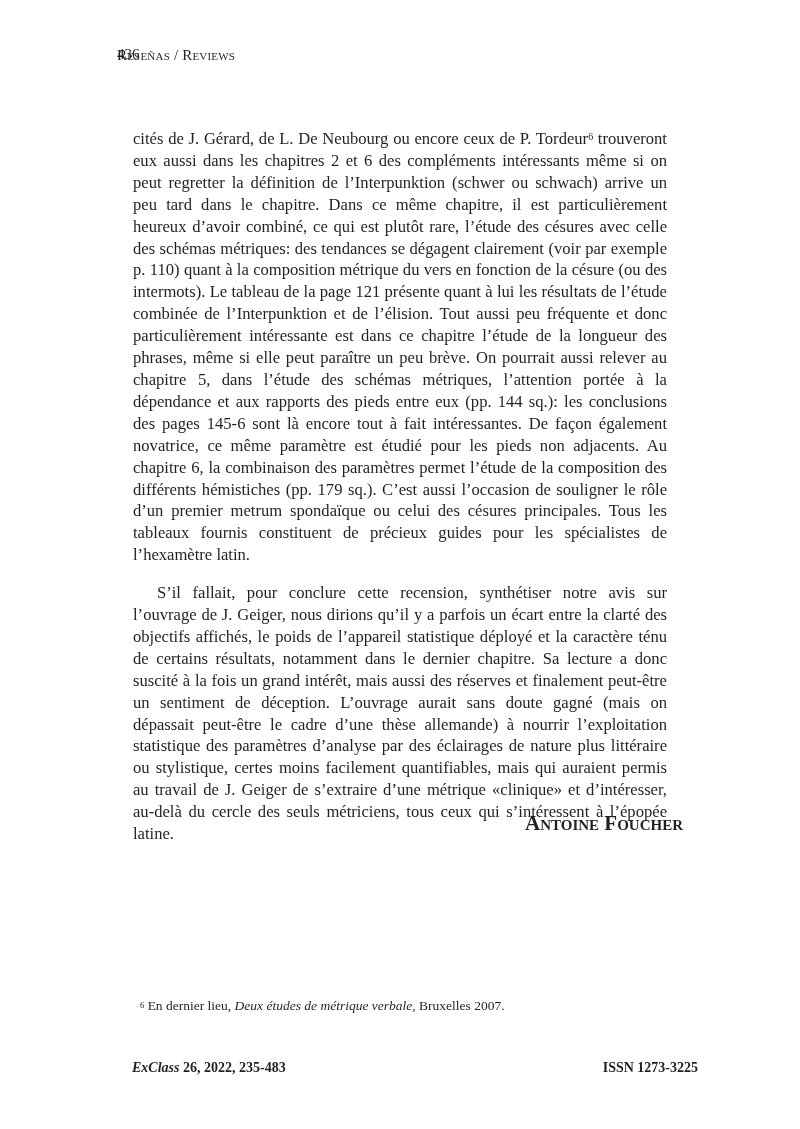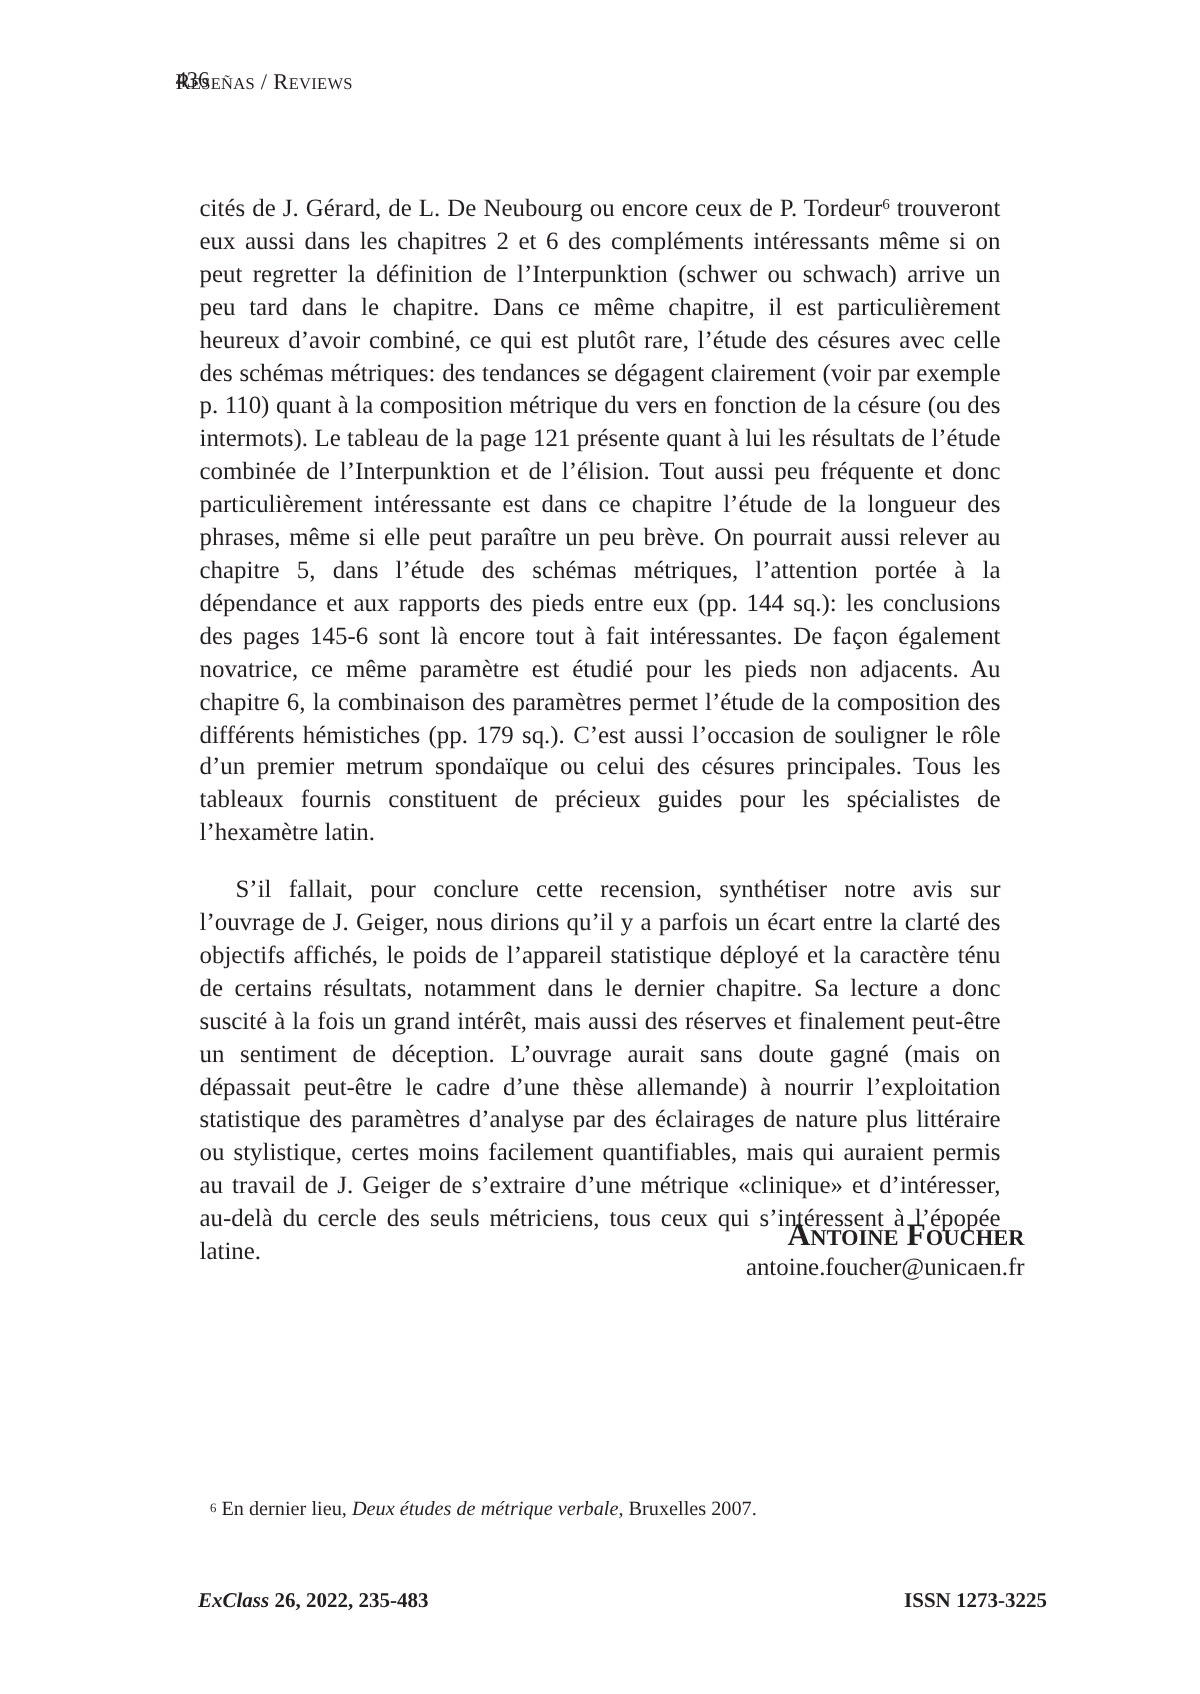--- a/index.html
+++ b/index.html
@@ -35,21 +35,20 @@
   <span class="section-title">Reseñas / Reviews</span>
 </div>
 
 <div class="body-text">
   <p><span>cités de J. Gérard, de L. De Neubourg ou encore ceux de P. Tordeur</span><sup>6</sup><span> trouveront eux aussi dans les chapitres 2 et 6 des compléments intéressants même si on peut regretter la définition de l’Interpunktion (schwer ou schwach) arrive un peu tard dans le chapitre. Dans ce même chapitre, il est particulièrement heureux d’avoir combiné, ce qui est plutôt rare, l’étude des césures avec celle des schémas métriques: des tendances se dégagent clairement (voir par exemple p. 110) quant à la composition métrique du vers en fonction de la césure (ou des intermots). Le tableau de la page 121 présente quant à lui les résultats de l’étude combinée de l’Interpunktion et de l’élision. Tout aussi peu fréquente et donc particulièrement intéressante est dans ce chapitre l’étude de la longueur des phrases, même si elle peut paraître un peu brève. On pourrait aussi relever au chapitre 5, dans l’étude des schémas métriques, l’attention portée à la dépendance et aux rapports des pieds entre eux (pp. 144 sq.): les conclusions des pages 145-6 sont là encore tout à fait intéressantes. De façon également novatrice, ce même paramètre est étudié pour les pieds non adjacents. Au chapitre 6, la combinaison des paramètres permet l’étude de la composition des différents hémistiches (pp. 179 sq.). C’est aussi l’occasion de souligner le rôle d’un premier metrum spondaïque ou celui des césures principales. Tous les tableaux fournis constituent de précieux guides pour les spécialistes de l’hexamètre latin.</span></p>
   <p>S’il fallait, pour conclure cette recension, synthétiser notre avis sur l’ouvrage de J. Geiger, nous dirions qu’il y a parfois un écart entre la clarté des objectifs affichés, le poids de l’appareil statistique déployé et la caractère ténu de certains résultats, notamment dans le dernier chapitre. Sa lecture a donc suscité à la fois un grand intérêt, mais aussi des réserves et finalement peut-être un sentiment de déception. L’ouvrage aurait sans doute gagné (mais on dépassait peut-être le cadre d’une thèse allemande) à nourrir l’exploitation statistique des paramètres d’analyse par des éclairages de nature plus littéraire ou stylistique, certes moins facilement quantifiables, mais qui auraient permis au travail de J. Geiger de s’extraire d’une métrique «clinique» et d’intéresser, au-delà du cercle des seuls métriciens, tous ceux qui s’intéressent à l’épopée latine.</p>
 </div>
 
 <div class="signature">
   <div class="author-name">Antoine Foucher</div>
-  <div>antoine.foucher@unicaen.fr</div>
 </div>
 
 <div class="footnote"><sup>6</sup><span> En dernier lieu, </span><em>Deux études de métrique verbale</em><span>, Bruxelles 2007.</span></div>
 
 <div class="footer">
   <span class="footer-left"><em>ExClass</em><span> 26, 2022, 235-483</span></span>
   <span class="footer-right">ISSN 1273-3225</span>
 </div>
 
 </body></html>

